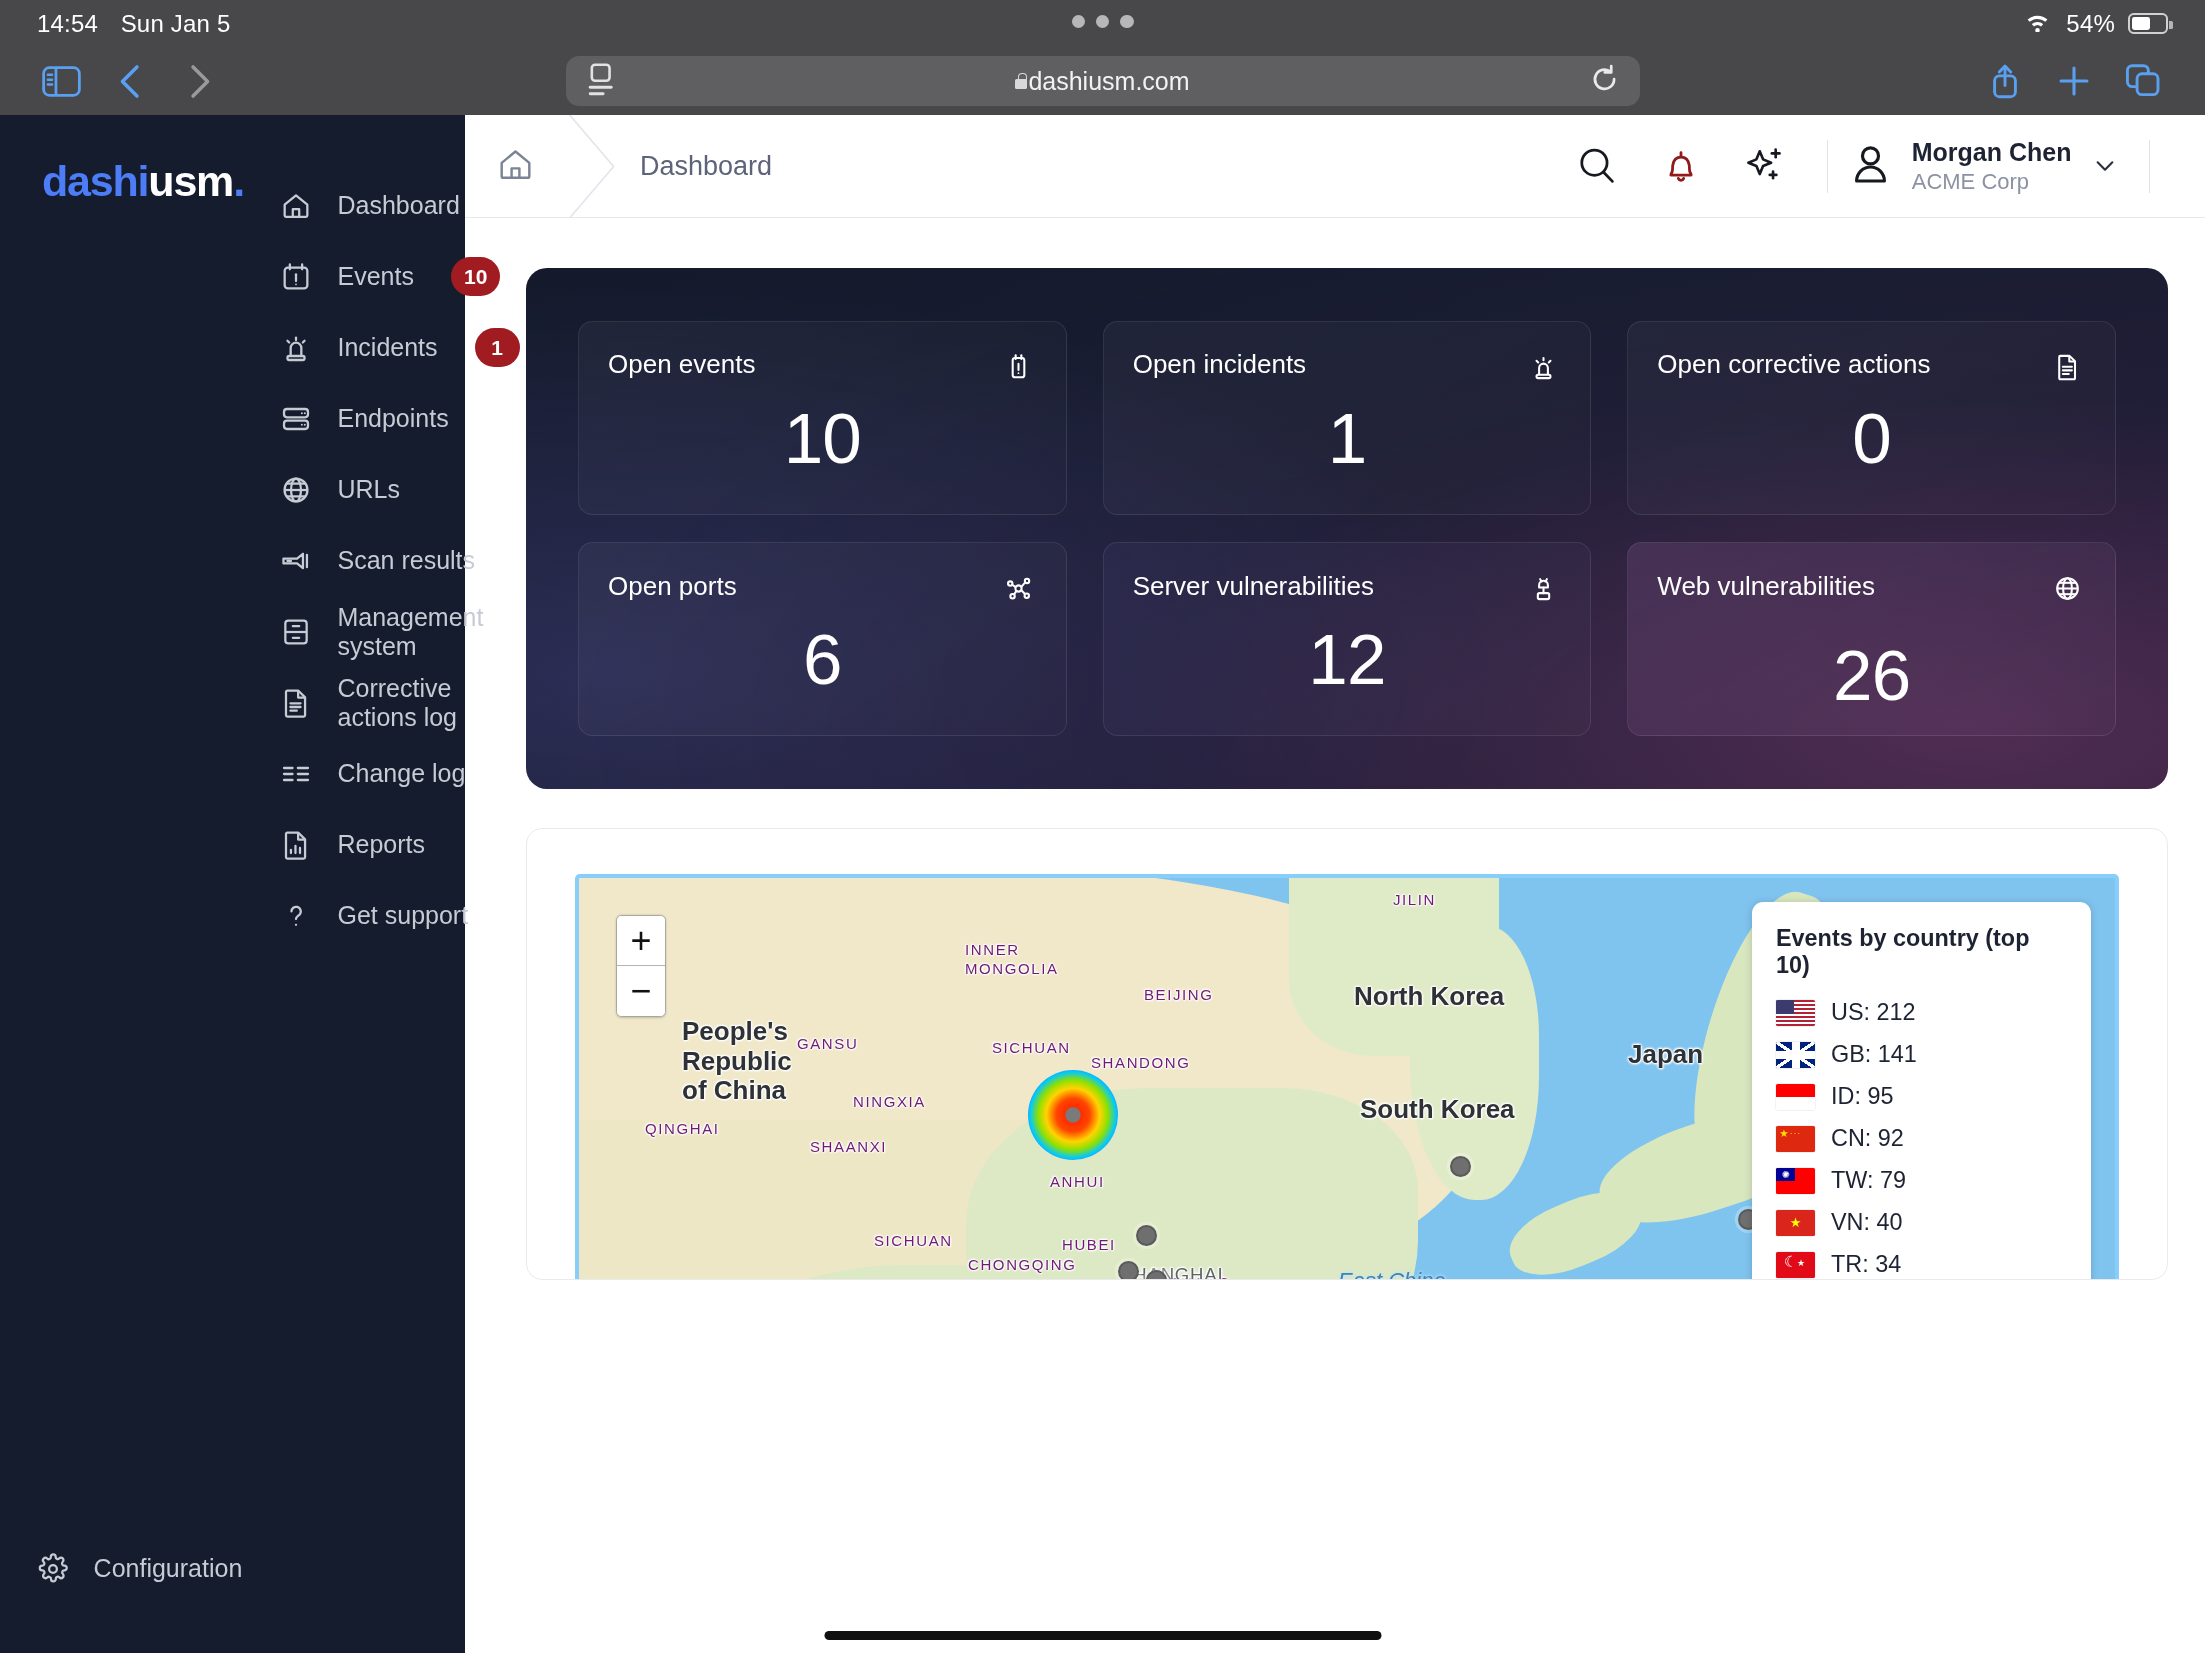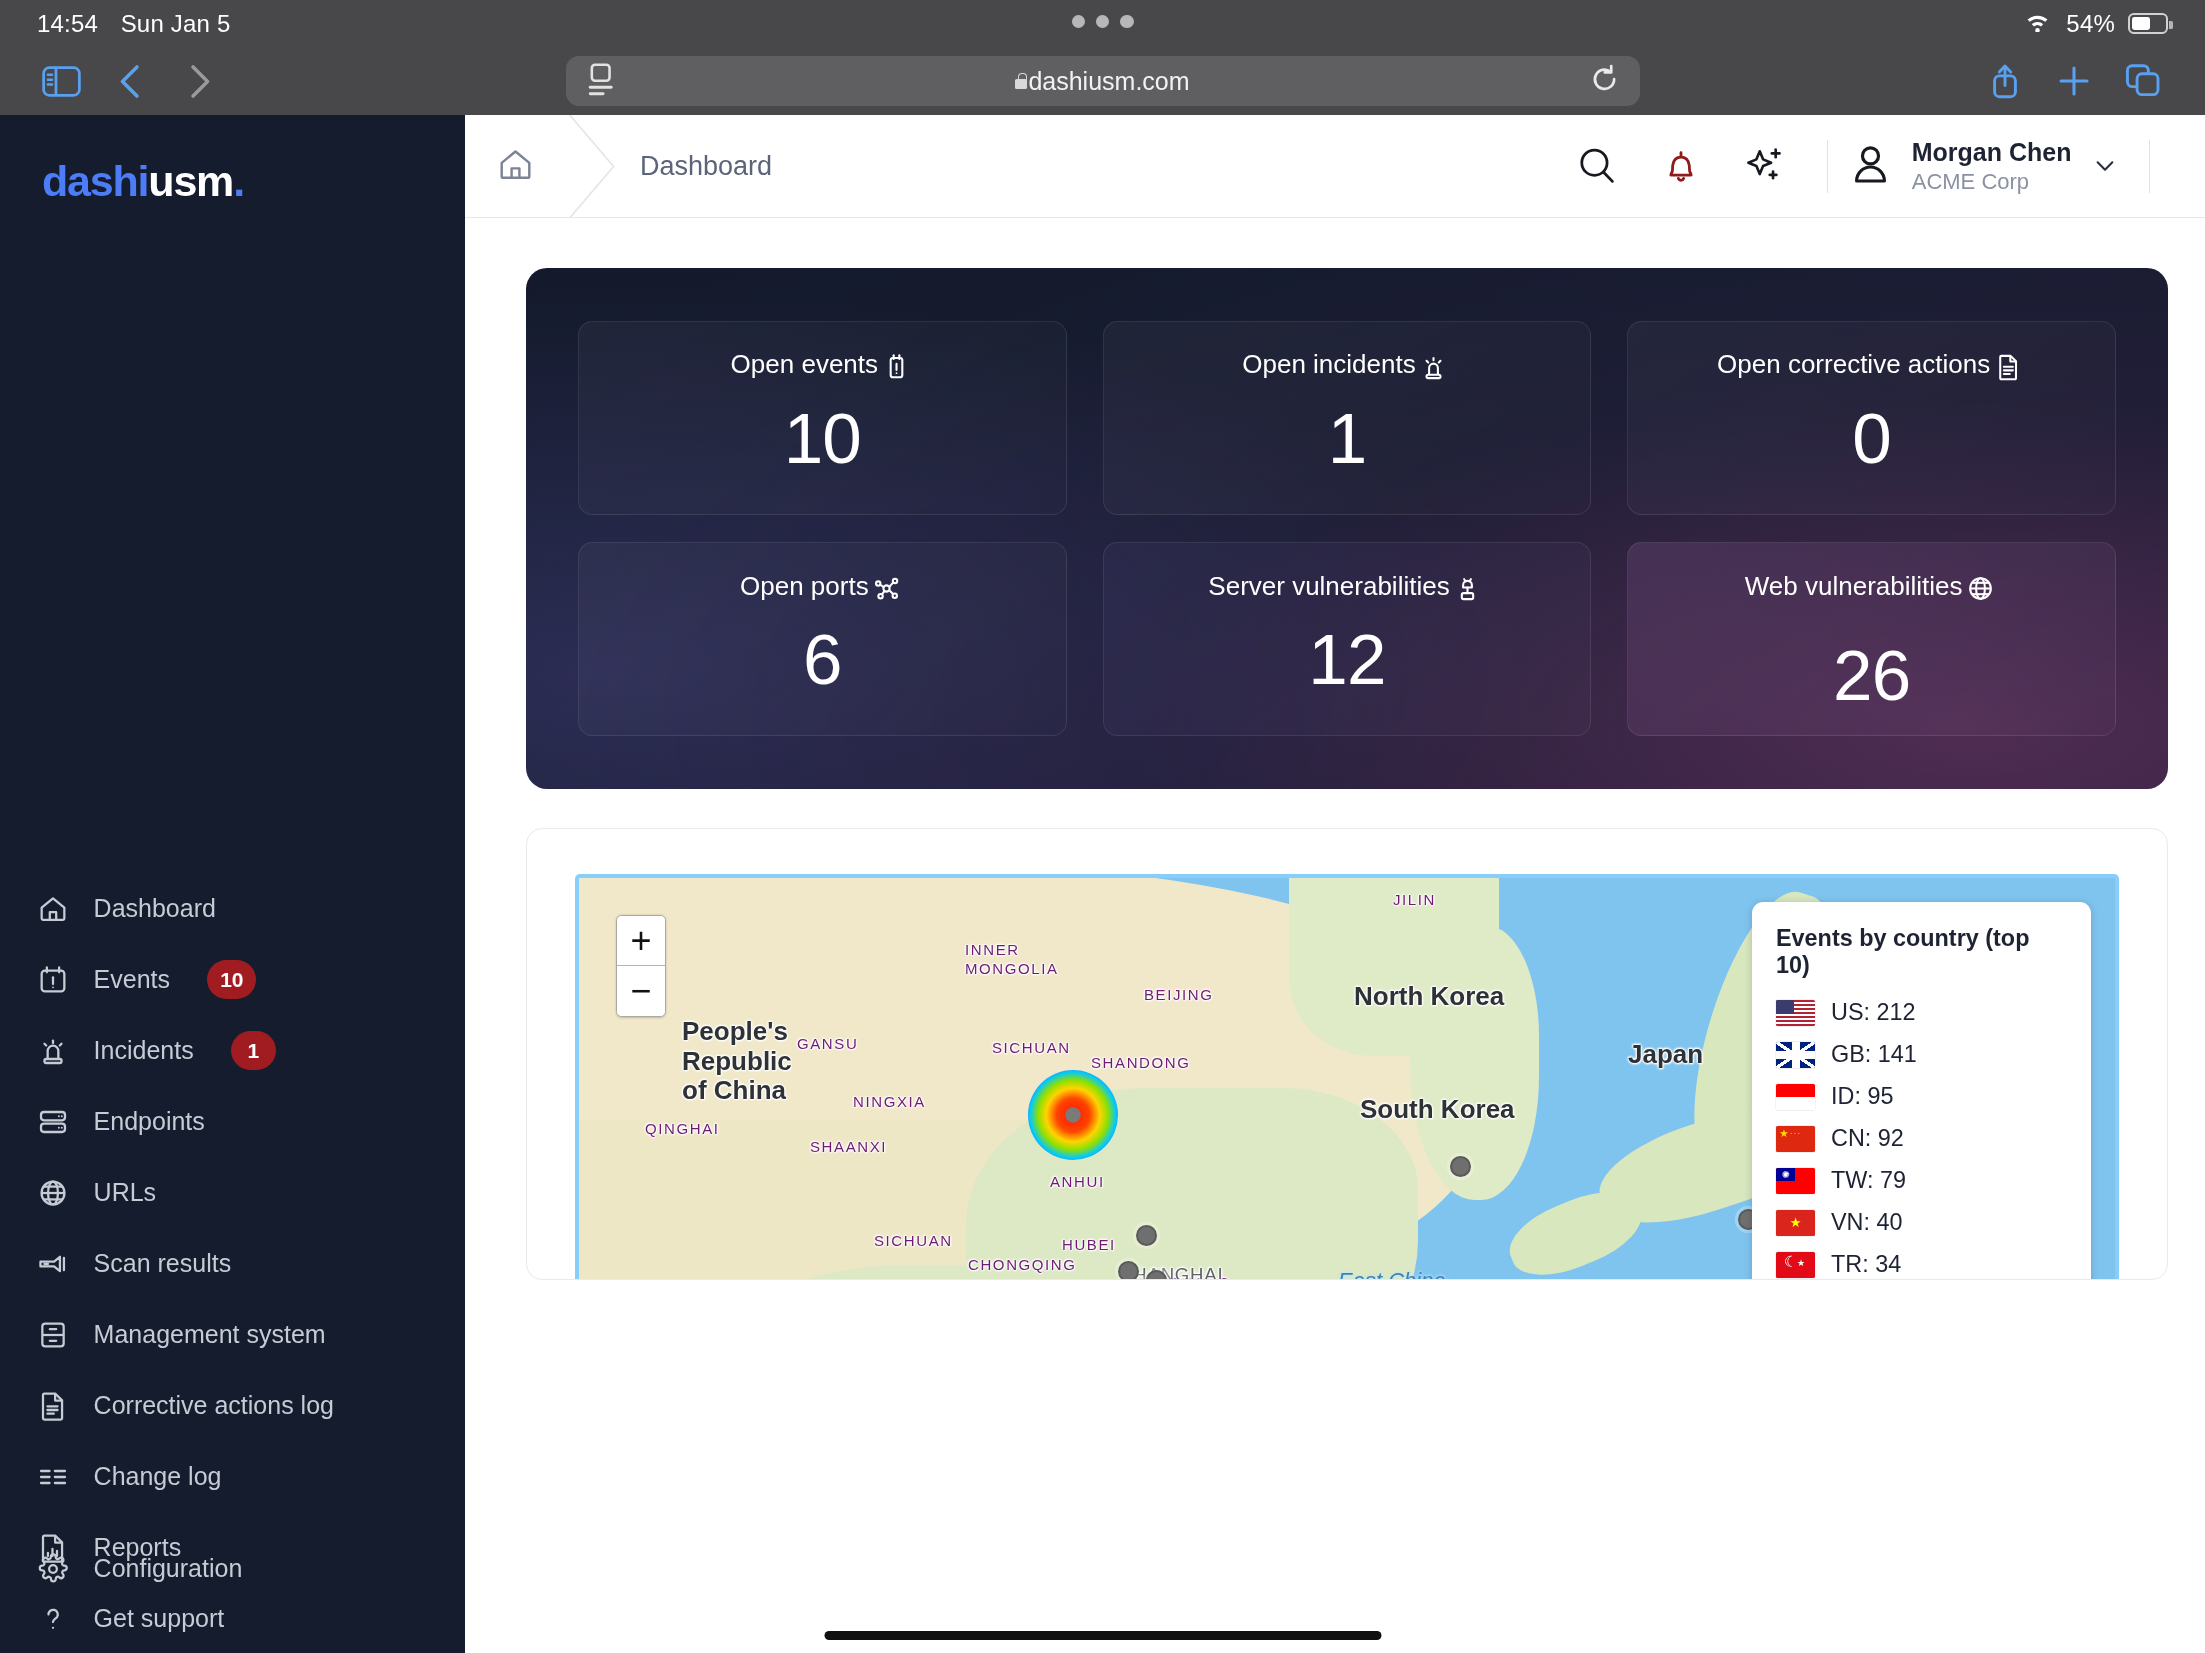--- a/index.html
+++ b/index.html
@@ -43,21 +43,21 @@
   .lock { width:12px; height:16px; position:relative; display:inline-block; }
   .lock::before { content:""; position:absolute; left:0; bottom:0; width:12px; height:9.7px; background:#d8d8d8; border-radius:1.6px; }
   .lock::after { content:""; position:absolute; left:2.8px; top:0; width:6.5px; height:7.3px; border:1.9px solid #d8d8d8; border-bottom:none; border-radius:4px 4px 0 0; }
 
   
   .app { position:absolute; top:115px; left:0; width:2205px; height:1539px; background:#fff; display:flex; }
 
   
   .sidebar {
     width:465px; height:100%; background:#141c2e; position:relative; flex:none;
-    display:flex; flex-direction:column;justify-content:space-between;
+    display:flex; flex-direction:row;
   }
   .logo { padding:42px 0 0 42px; font-size:43px; font-weight:700; letter-spacing:-1.2px; }
   .logo .a { color:#4d7cf7; }
   .logo .b { color:#ffffff; }
   .logo .c { color:#4d7cf7; }
   .nav { margin-top:55px; }
   .nav-item {
     display:flex; align-items:center; height:71px; padding-left:34px; gap:22.6px;
     color:#c6cbd4; font-size:25px; cursor:pointer;
   }
@@ -99,21 +99,21 @@
     background:
       radial-gradient(120% 150% at 88% 88%, rgba(120,60,110,.55) 0%, rgba(60,40,80,.18) 42%, rgba(0,0,0,0) 72%),
       radial-gradient(90% 120% at 5% 78%, rgba(70,66,130,.45) 0%, rgba(0,0,0,0) 62%),
       linear-gradient(160deg, #141a2c 0%, #171c30 45%, #211a33 100%);
     display:grid; grid-template-columns:repeat(3,1fr); gap:27.4px 36px;
   }
   .kpi-card {
     height:194px; border:0.8px solid rgba(255,255,255,.085); border-radius:14.5px;
     padding:27.4px 29px 18px; position:relative;
     background:linear-gradient(150deg, rgba(255,255,255,.045), rgba(255,255,255,.012));
-    display:flex; flex-direction:column; cursor:pointer;align-items:center;
+    display:flex; flex-direction:column; cursor:pointer;
   }
   .kpi-head { display:flex; align-items:flex-start; justify-content:space-between; }
   .kpi-title { font-size:26px; color:#ffffff; font-weight:400; }
   .kpi-ic { width:36px; height:36px; display:flex; align-items:center; justify-content:center; }
   .kpi-ic svg { stroke:#ffffff; fill:none; stroke-width:1.6; }
   .kpi-value {
     flex:1; display:flex; align-items:center; justify-content:center;
     font-size:71px; color:#fff; font-weight:400; letter-spacing:-0.8px;
     padding-bottom:4.8px;
   }

